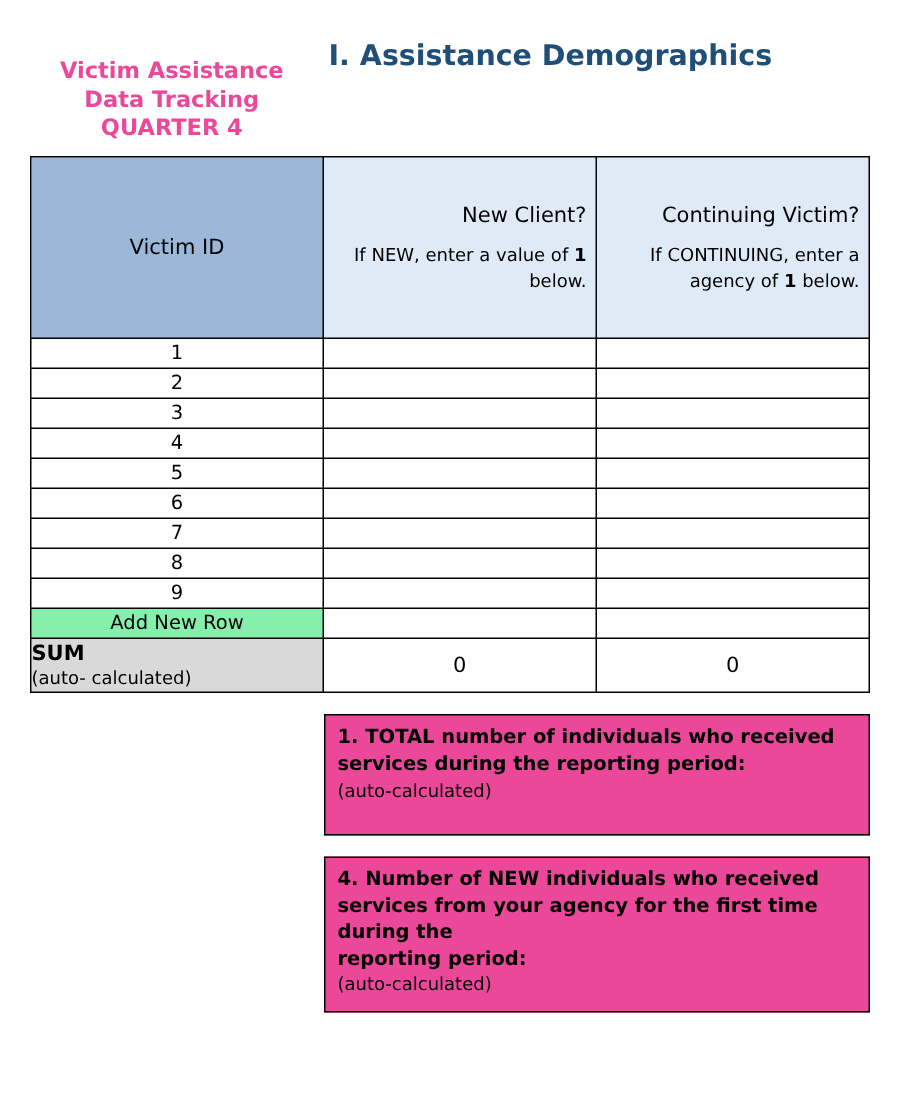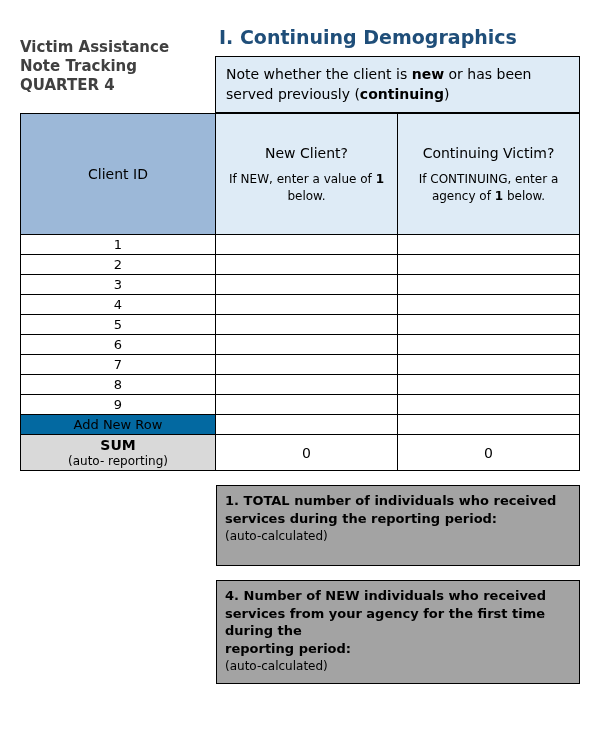--- a/index.html
+++ b/index.html
@@ -10,23 +10,24 @@
     width: 600px;
     box-sizing: border-box;
     font-size: 13px;
   }
   .top-area {
     display: flex;
     gap: 0;
   }
   .doc-title {
     width: 195px;
-    color: #404040;
+    color: #ec4899;
     font-size: 15px;
     font-weight: bold;
+    text-align: center;
     padding: 18px 6px 10px 0;
     box-sizing: border-box;
     line-height: 1.25;
   }
   .section {
     flex: 1;
     display: flex;
     flex-direction: column;
   }
   .section-title {
@@ -57,21 +58,21 @@
   }
   .hdr {
     background: #9cb8d8;
     text-align: center;
     vertical-align: middle;
     height: 108px;
     font-size: 14px;
   }
   .hdr-pale {
     background: #deebf6;
-    text-align: center;
+    text-align: right;
     vertical-align: middle;
     height: 108px;
     font-size: 12px;
     padding: 6px !important;
     line-height: 1.45;
   }
   .hdr-pale .q {
     font-size: 14px;
     display: block;
     margin-bottom: 8px;
@@ -79,82 +80,79 @@
   .row-num {
     text-align: center;
     height: 19px;
     font-size: 13px;
   }
   .empty-cell {
     height: 19px;
     background: #fff;
   }
   .add-row {
-    background: #0369a1;
+    background: #86efac;
     text-align: center;
     font-size: 13px;
     height: 19px;
   }
   .sum-label {
     background: #d9d9d9;
-    text-align: center;
+    text-align: left;
     font-size: 12px;
     line-height: 1.2;
     padding: 2px 0 !important;
   }
   .sum-label b {
     font-size: 14px;
   }
   .sum-val {
     text-align: center;
     background: #fff;
     font-size: 14px;
     vertical-align: middle;
   }
   .info-box {
-    background: #a3a3a3;
+    background: #ec4899;
     border: 1px solid #000;
     margin-left: 196px;
     margin-top: 14px;
     padding: 6px 8px 6px 8px;
     font-size: 13px;
     line-height: 1.35;
   }
   .info-box .auto {
     font-size: 12px;
     font-weight: normal;
     margin-top: 46px;
   }
 </style>
 </head>
 <body>
 
 <div class="top-area">
   <div class="doc-title">
     <span>Victim Assistance</span><br>
-    <span>Note Tracking</span><br>
+    <span>Data Tracking</span><br>
     <span>QUARTER 4</span>
   </div>
   <div class="section">
-    <div class="section-title">I.   Continuing Demographics</div>
-    <div class="note-box">
-      <span>Note whether the client is </span><b>new</b><span> or has been served previously (</span><b>continuing</b><span>)</span>
-    </div>
+    <div class="section-title">I.   Assistance Demographics</div>
   </div>
 </div>
 
 <table class="grid">
   <colgroup>
     <col style="width:195px">
     <col>
     <col>
   </colgroup>
   <tbody>
       <tr>
-    <th class="hdr">Client ID</th>
+    <th class="hdr">Victim ID</th>
     <th class="hdr-pale">
       <span class="q">New Client?</span>
       <span>If NEW, enter a value of </span><b>1</b><span> below.</span>
     </th>
     <th class="hdr-pale">
       <span class="q">Continuing Victim?</span>
       <span>If CONTINUING, enter a agency of </span><b>1</b><span> below.</span>
     </th>
   </tr>
   </tbody>
@@ -207,21 +205,21 @@
     </tbody>
   <tbody>
       <tr>
     <td class="add-row">Add New Row</td>
     <td class="empty-cell"></td>
     <td class="empty-cell"></td>
   </tr>
   <tr>
     <td class="sum-label">
       <b>SUM</b><br>
-      <span>(auto- reporting)</span>
+      <span>(auto- calculated)</span>
     </td>
     <td class="sum-val">0</td>
     <td class="sum-val">0</td>
   </tr>
 </tbody>
   </table>
 
 <div class="info-box">
   <b><span>1.  </span><span>TOTAL number of individuals who received services during the reporting period:</span></b><br>
   <span class="auto">(auto-calculated)</span>

